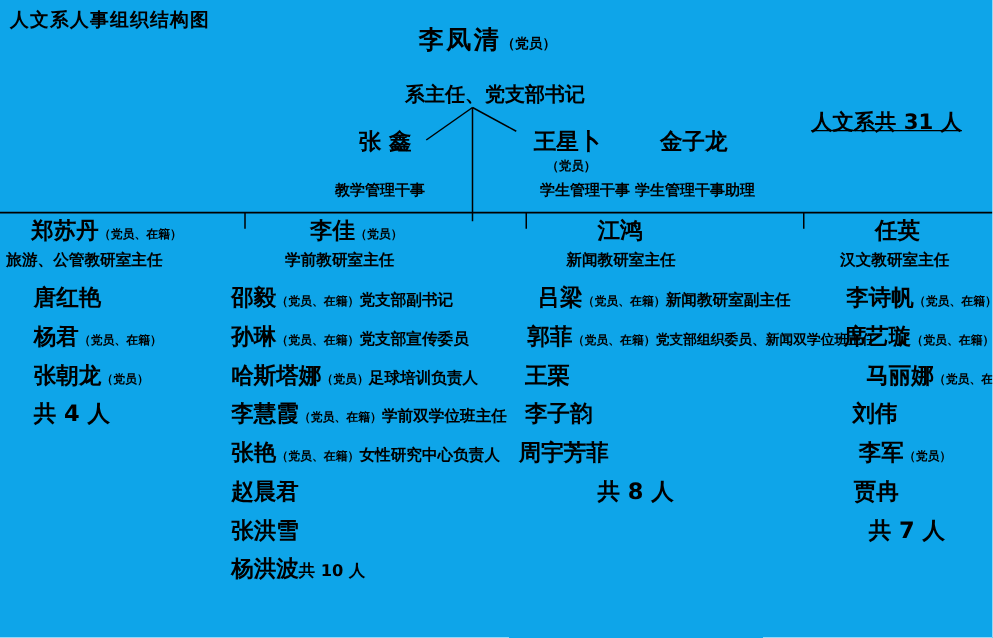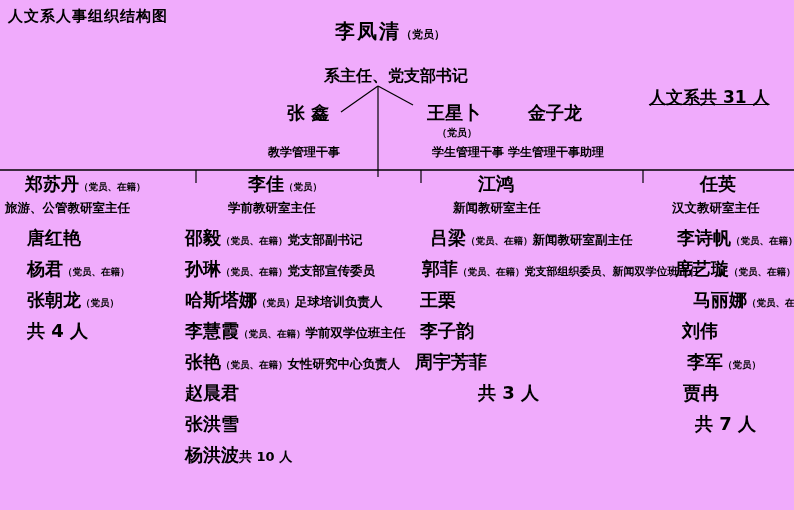--- a/index.html
+++ b/index.html
@@ -1,17 +1,17 @@
 <!DOCTYPE html>
 <html><head>
 <meta charset="utf-8">
 <style>
   html,body{margin:0;padding:0;background:#fff;}
   .canvas{
-    position:relative;width:794px;height:510px;background:#f0abfc;
+    position:relative;width:794px;height:510px;background:#0ea5e9;
     font-family:"DejaVu Sans","Liberation Sans",sans-serif;
     font-weight:700;color:#000;overflow:hidden;
   }
   .abs{position:absolute;white-space:nowrap;}
   .title{left:8px;top:7px;font-size:15px;letter-spacing:1px;}
   .lines{position:absolute;left:0;top:0;width:794px;height:510px;}
   .top-node{left:300px;top:18px;width:180px;text-align:center;}
   .big-name{font-size:20px;letter-spacing:2px;}
   .tag-lg{font-size:11px;}
   .top-role{left:324px;top:66px;font-size:16px;}
@@ -123,21 +123,21 @@
     <div class="m-row" style="padding-left:5px">
       <span class="m-name">王栗</span>
     </div>
     <div class="m-row" style="padding-left:5px">
       <span class="m-name">李子韵</span>
     </div>
     <div class="m-row">
       <span class="m-name">周宇芳菲</span>
     </div>
     <div class="m-row" style="padding-left:63px">
-      <span class="m-name">共 3 人</span>
+      <span class="m-name">共 8 人</span>
     </div>
   </div>
 
   <div class="col" style="left:660px">
     <div class="col-head" style="padding-left:40px">
       <span class="m-name">任英</span><span class="m-tag"></span>
     </div>
     <div class="col-dept" style="padding-left:12px">汉文教研室主任</div>
     <div class="m-row" style="padding-left:17px">
       <span class="m-name">李诗帆</span><span class="m-tag">（党员、在籍）</span>

